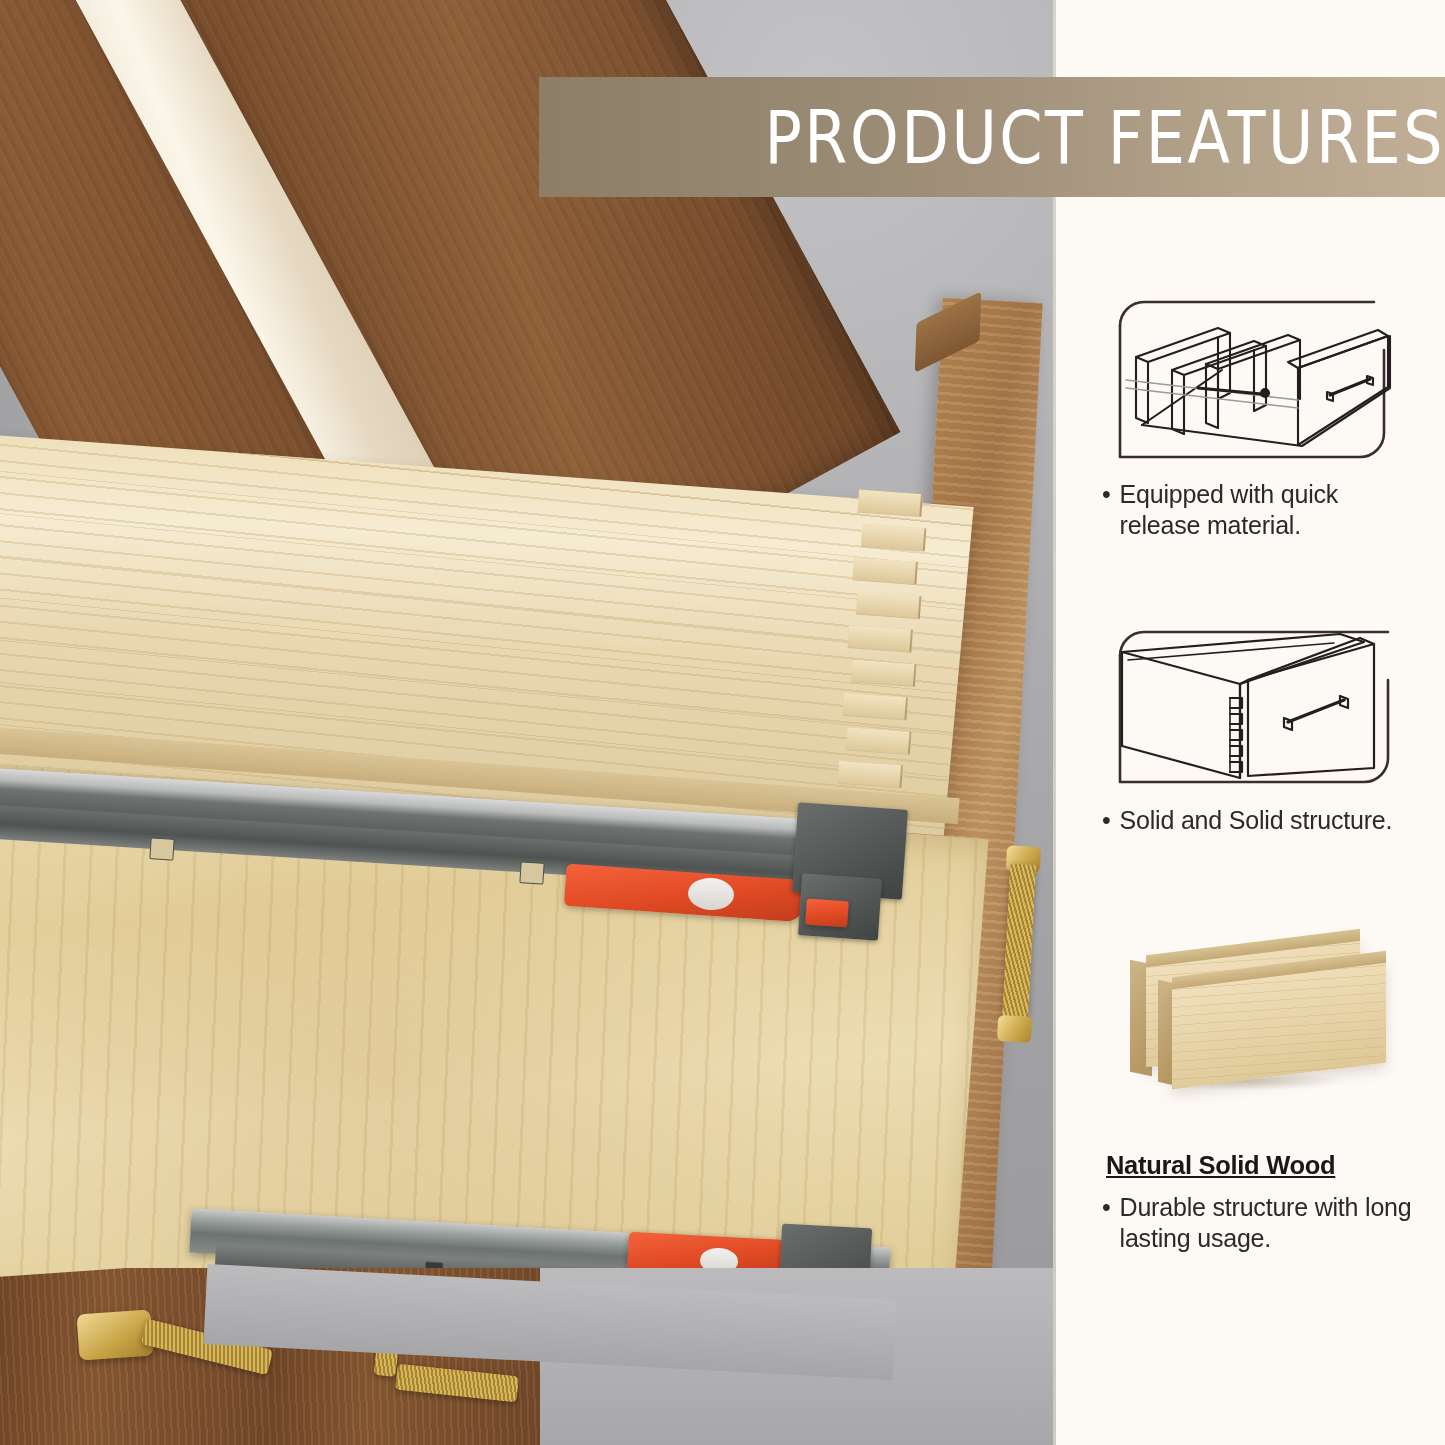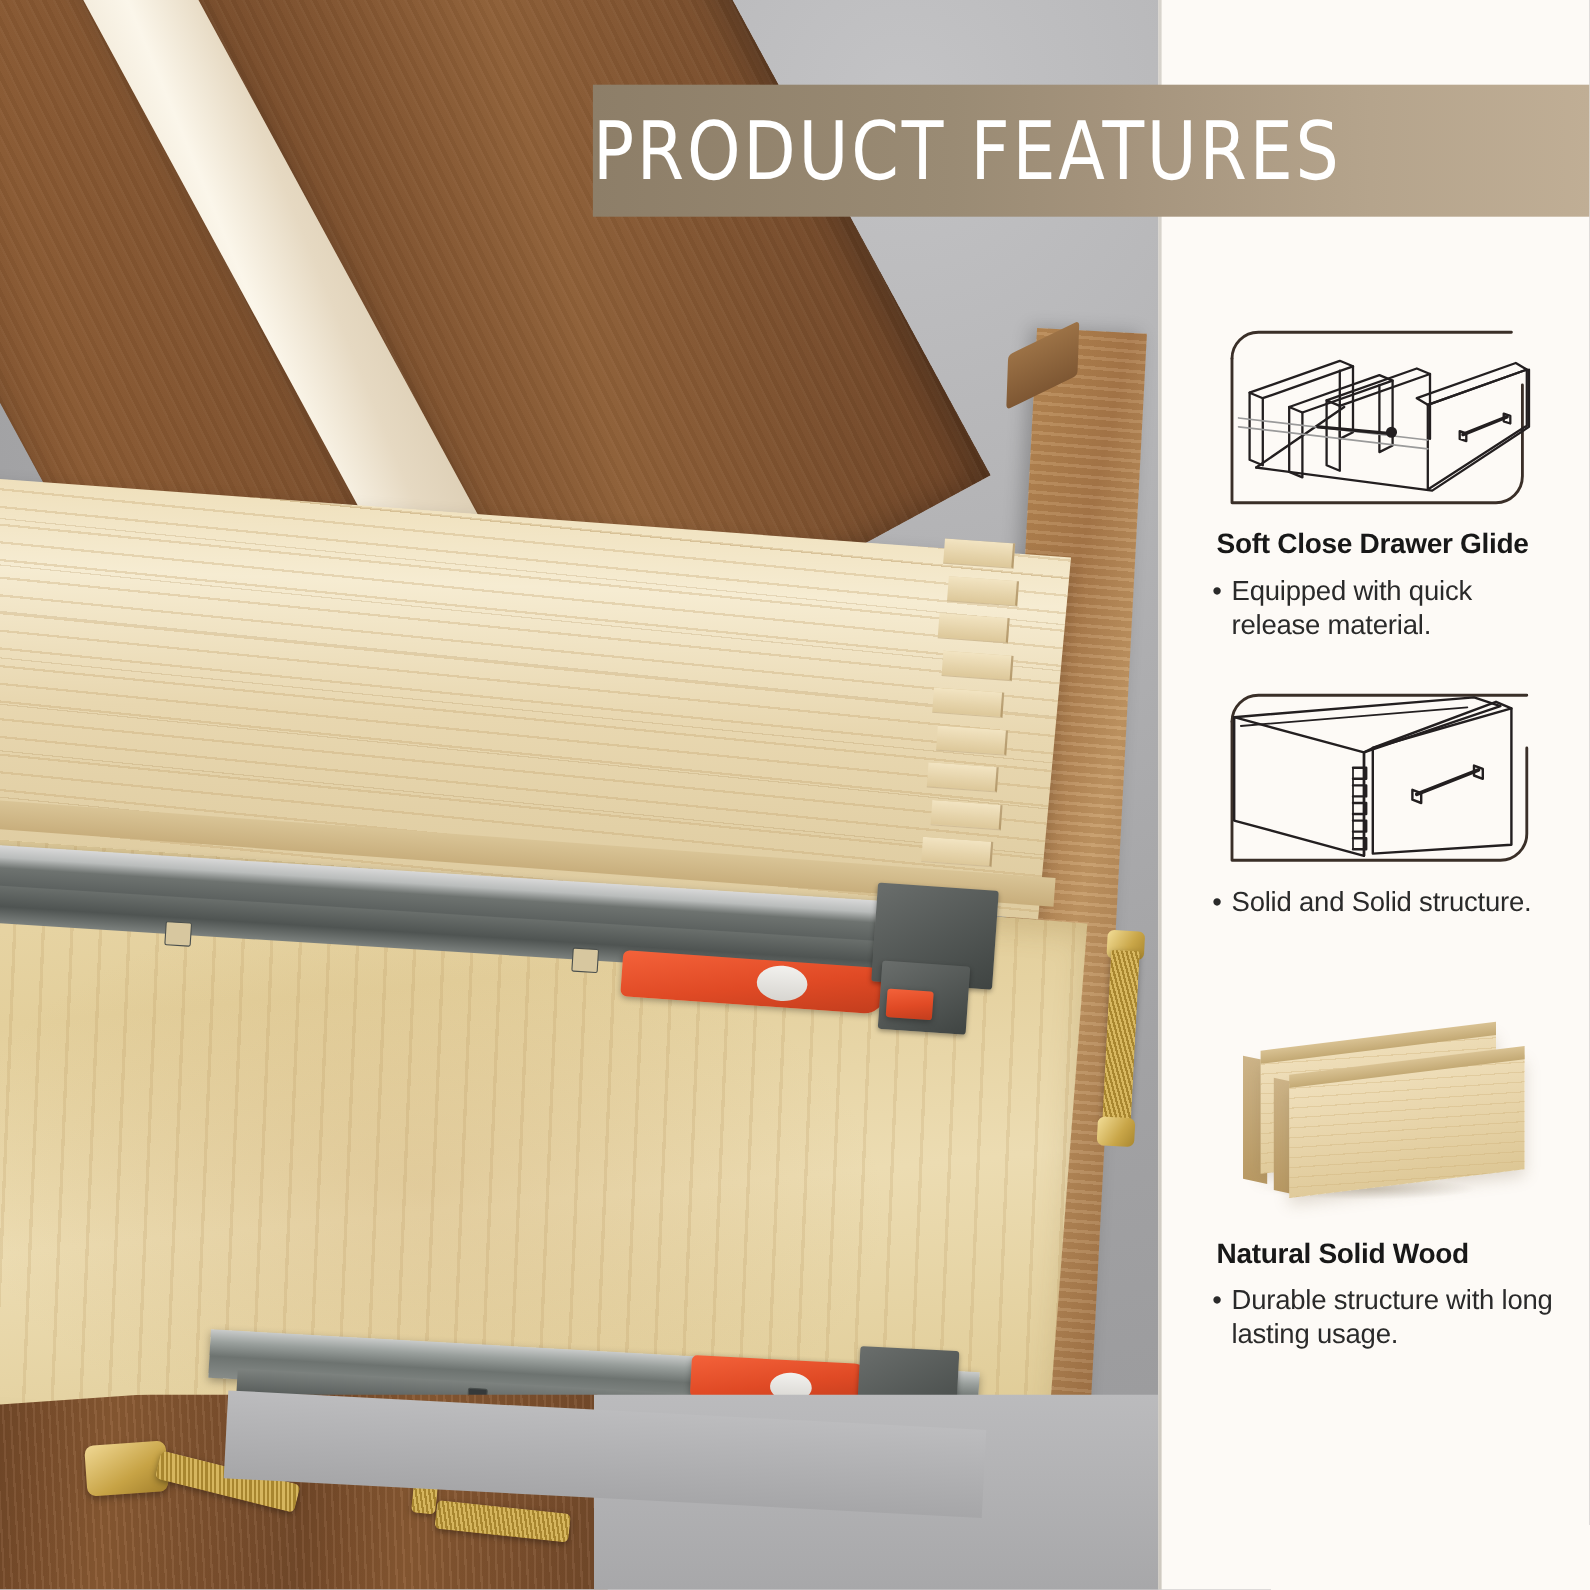--- a/index.html
+++ b/index.html
@@ -199,21 +199,21 @@
   
   .panel{
     position:absolute;left:1056px;top:0;width:389px;height:1445px;
     background:#fdfaf6;
   }
 
   
   .banner{
     position:absolute;left:539px;top:77px;width:906px;height:120px;z-index:6;
     background:linear-gradient(90deg,#8d7e68 0%,#9a8b74 36%,#a4937c 52%,#b5a48c 78%,#c0ae95 100%);
-    display:flex;align-items:center;justify-content:flex-start;
+    display:flex;align-items:center;justify-content:flex-end;
   }
   .banner h1{
     margin:0;color:#ffffff;font-size:62px;font-weight:400;
     letter-spacing:2.5px;white-space:nowrap;
     font-family:"DejaVu Sans","Liberation Sans",sans-serif;
     transform:scaleY(1.18);
   }
 
   
   .feature{position:absolute;left:0;width:389px;}
@@ -363,21 +363,20 @@
           <path d="M104 72 L104 131 L116 136 L116 77 Z"></path>
           <path d="M104 72 L186 43 L198 48 L116 77"></path>
           <path d="M198 48 L198 107"></path>
 
           <path d="M24 88 L196 108" stroke-width="1.6" stroke="#9a9a9a"></path>
           <path d="M24 96 L196 116" stroke-width="1.6" stroke="#9a9a9a"></path>
           <path d="M96 96 L160 102" stroke-width="3" stroke="#231f20"></path>
           <circle cx="163" cy="101" r="4" fill="#231f20"></circle>
         </svg>
       </div>
-      <div class="f-title">Soft Close Drawer Glide</div>
       <div class="f-bullet">
         <span class="dot">•</span>
         <span>Equipped with quick release material.</span>
       </div>
     </div>
 
     <div class="feature" style="top:618px;">
       <div class="icon-wrap">
         <svg viewBox="0 0 300 175" fill="none" stroke="#231f20" stroke-width="2.2" stroke-linejoin="round" stroke-linecap="round">
           <path d="M18 38 A24 24 0 0 1 42 14 L286 14" stroke="#3a2f28" stroke-width="2.6"></path>
@@ -415,21 +414,21 @@
         <div class="planks-shadow"></div>
 
         <div class="plank-side" style="left:28px;top:42px;width:22px;height:112px;transform:skewY(12deg);"></div>
         <div class="plank" style="left:44px;top:30px;width:214px;height:104px;transform:skewY(-7deg);"></div>
         <div class="plank-edge" style="left:44px;top:22px;width:214px;height:12px;transform:skewY(-7deg);"></div>
 
         <div class="plank-side" style="left:56px;top:62px;width:20px;height:102px;transform:skewY(12deg);"></div>
         <div class="plank" style="left:70px;top:52px;width:214px;height:104px;transform:skewY(-7deg);"></div>
         <div class="plank-edge" style="left:70px;top:44px;width:214px;height:12px;transform:skewY(-7deg);"></div>
       </div>
-      <div class="f-title" style="margin-top:26px;">Natural Solid Wood</div>
+      <div class="f-title" style="margin-top:51px;text-decoration:underline;">Natural Solid Wood</div>
       <div class="f-bullet">
         <span class="dot">•</span>
         <span>Durable structure with long lasting usage.</span>
       </div>
     </div>
 
   </div>
 
   <div class="banner">
     <h1>PRODUCT FEATURES</h1>

